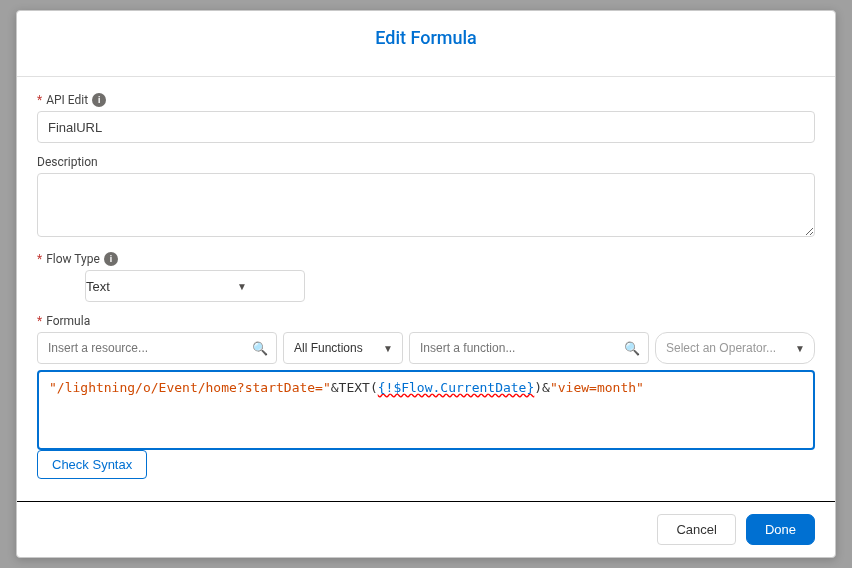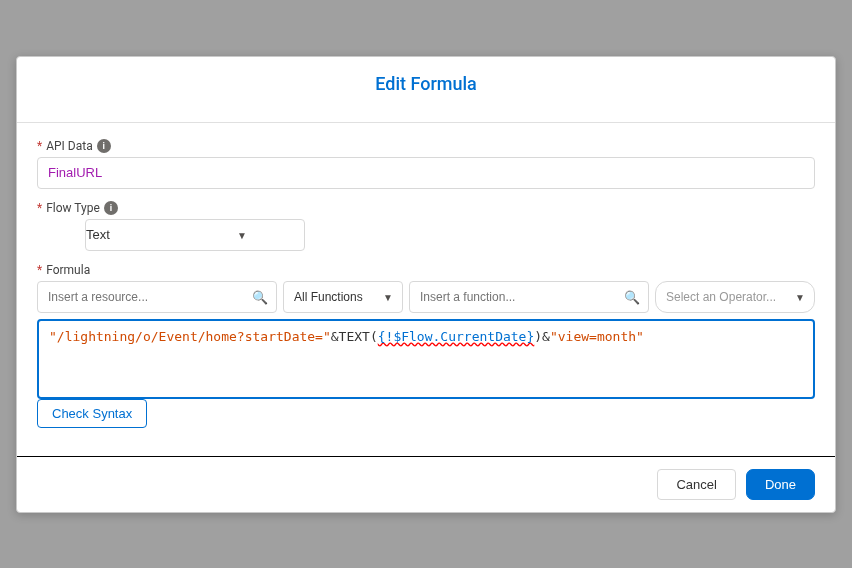--- a/index.html
+++ b/index.html
@@ -74,21 +74,21 @@
       font-weight: bold;
       cursor: pointer;
     }
     .text-input {
       width: 100%;
       height: 32px;
       border: 1px solid #d8d8d8;
       border-radius: 4px;
       padding: 0 10px;
       font-size: 13px;
-      color: #a21caf;
+      color: #404040;
       outline: none;
     }
     .textarea-input {
       width: 100%;
       height: 64px;
       border: 1px solid #d8d8d8;
       border-radius: 4px;
       padding: 8px 10px;
       font-size: 13px;
       color: #333;
@@ -247,26 +247,32 @@
 
     <div class="modal-header">
       <span class="modal-title">Edit Formula</span>
     </div>
 
     <div class="modal-body">
 
       <div class="field-group">
         <div class="field-label">
           <span class="required-star">*</span>
-          <span>API Data</span>
+          <span>API Edit</span>
           <span class="info-icon">i</span>
         </div>
         <input class="text-input" type="text" value="FinalURL" style="">
       </div>
 
+      <div class="field-group">
+        <div class="field-label">
+          <span>Description</span>
+        </div>
+        <textarea class="textarea-input" style=""></textarea>
+      </div>
 
       <div class="field-group">
         <div class="field-label">
           <span class="required-star">*</span>
           <span>Flow Type</span>
           <span class="info-icon">i</span>
         </div>
         <div class="select-wrapper">
           <select class="select-input">
             <option>Text</option>

